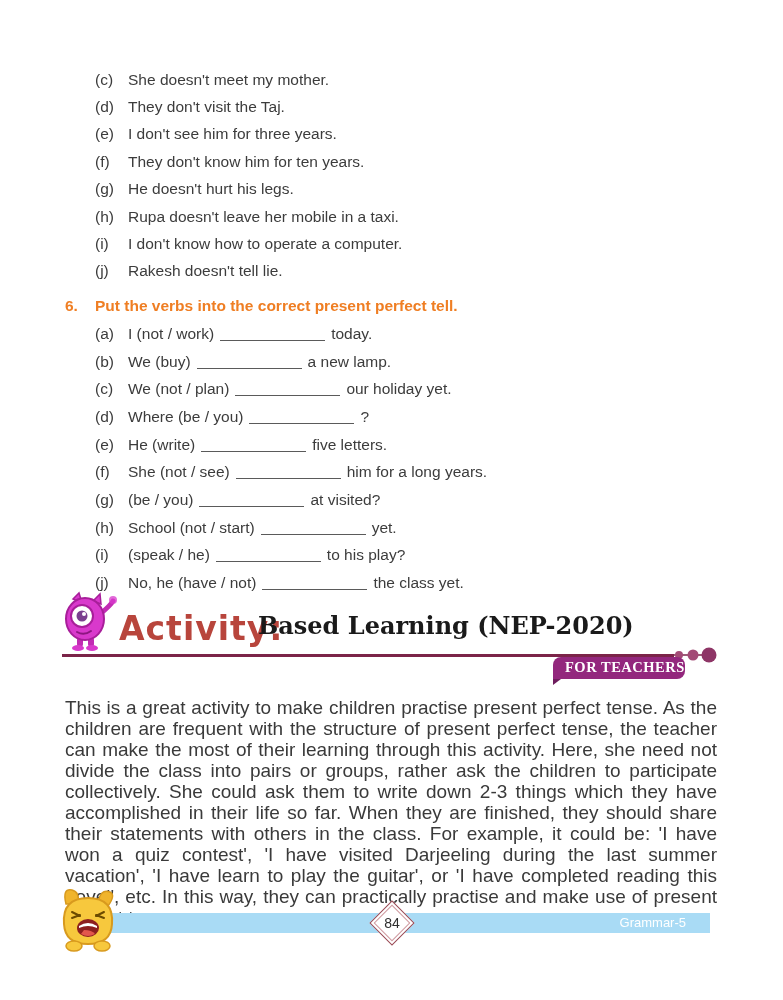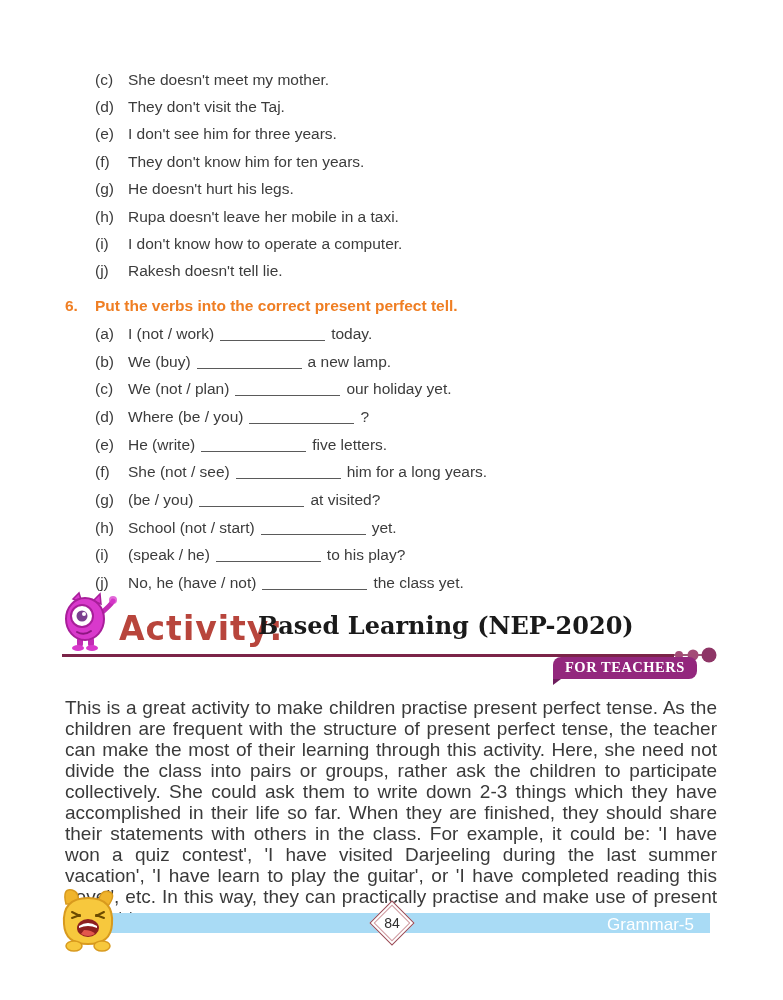--- a/index.html
+++ b/index.html
@@ -110,21 +110,21 @@
   .for-teachers-badge {
     position: absolute;
     left: 488px;
     top: 58px;
     background: #93277d;
     color: #ffffff;
     font-family: "Liberation Serif", serif;
     font-weight: bold;
     font-size: 14.5px;
     letter-spacing: 0.5px;
-    padding: 2px 12px 3px 12px;
+    padding: 2px 0 3px 12px;
     border-radius: 8px 8px 8px 0;
   }
   .for-teachers-badge::after {
     content: "";
     position: absolute;
     left: 0;
     bottom: -6px;
     border-style: solid;
     border-width: 6px 8px 0 0;
     border-color: #6e1c5d transparent transparent transparent;
@@ -144,24 +144,24 @@
     position: absolute;
     left: 72px;
     top: 913px;
     width: 638px;
     height: 20px;
     background: #a9dbf5;
     z-index: 1;
   }
   .footer-book-label {
     position: absolute;
-    right: 16px;
+    right: 24px;
     top: 2px;
     color: #ffffff;
-    font-size: 17px;
+    font-size: 13px;
     font-family: "Liberation Sans", sans-serif;
   }
   .page-diamond {
     position: absolute;
     left: 376px;
     top: 907px;
     width: 32px;
     height: 32px;
     background: #ffffff;
     border: 1.5px solid #9a4a55;

